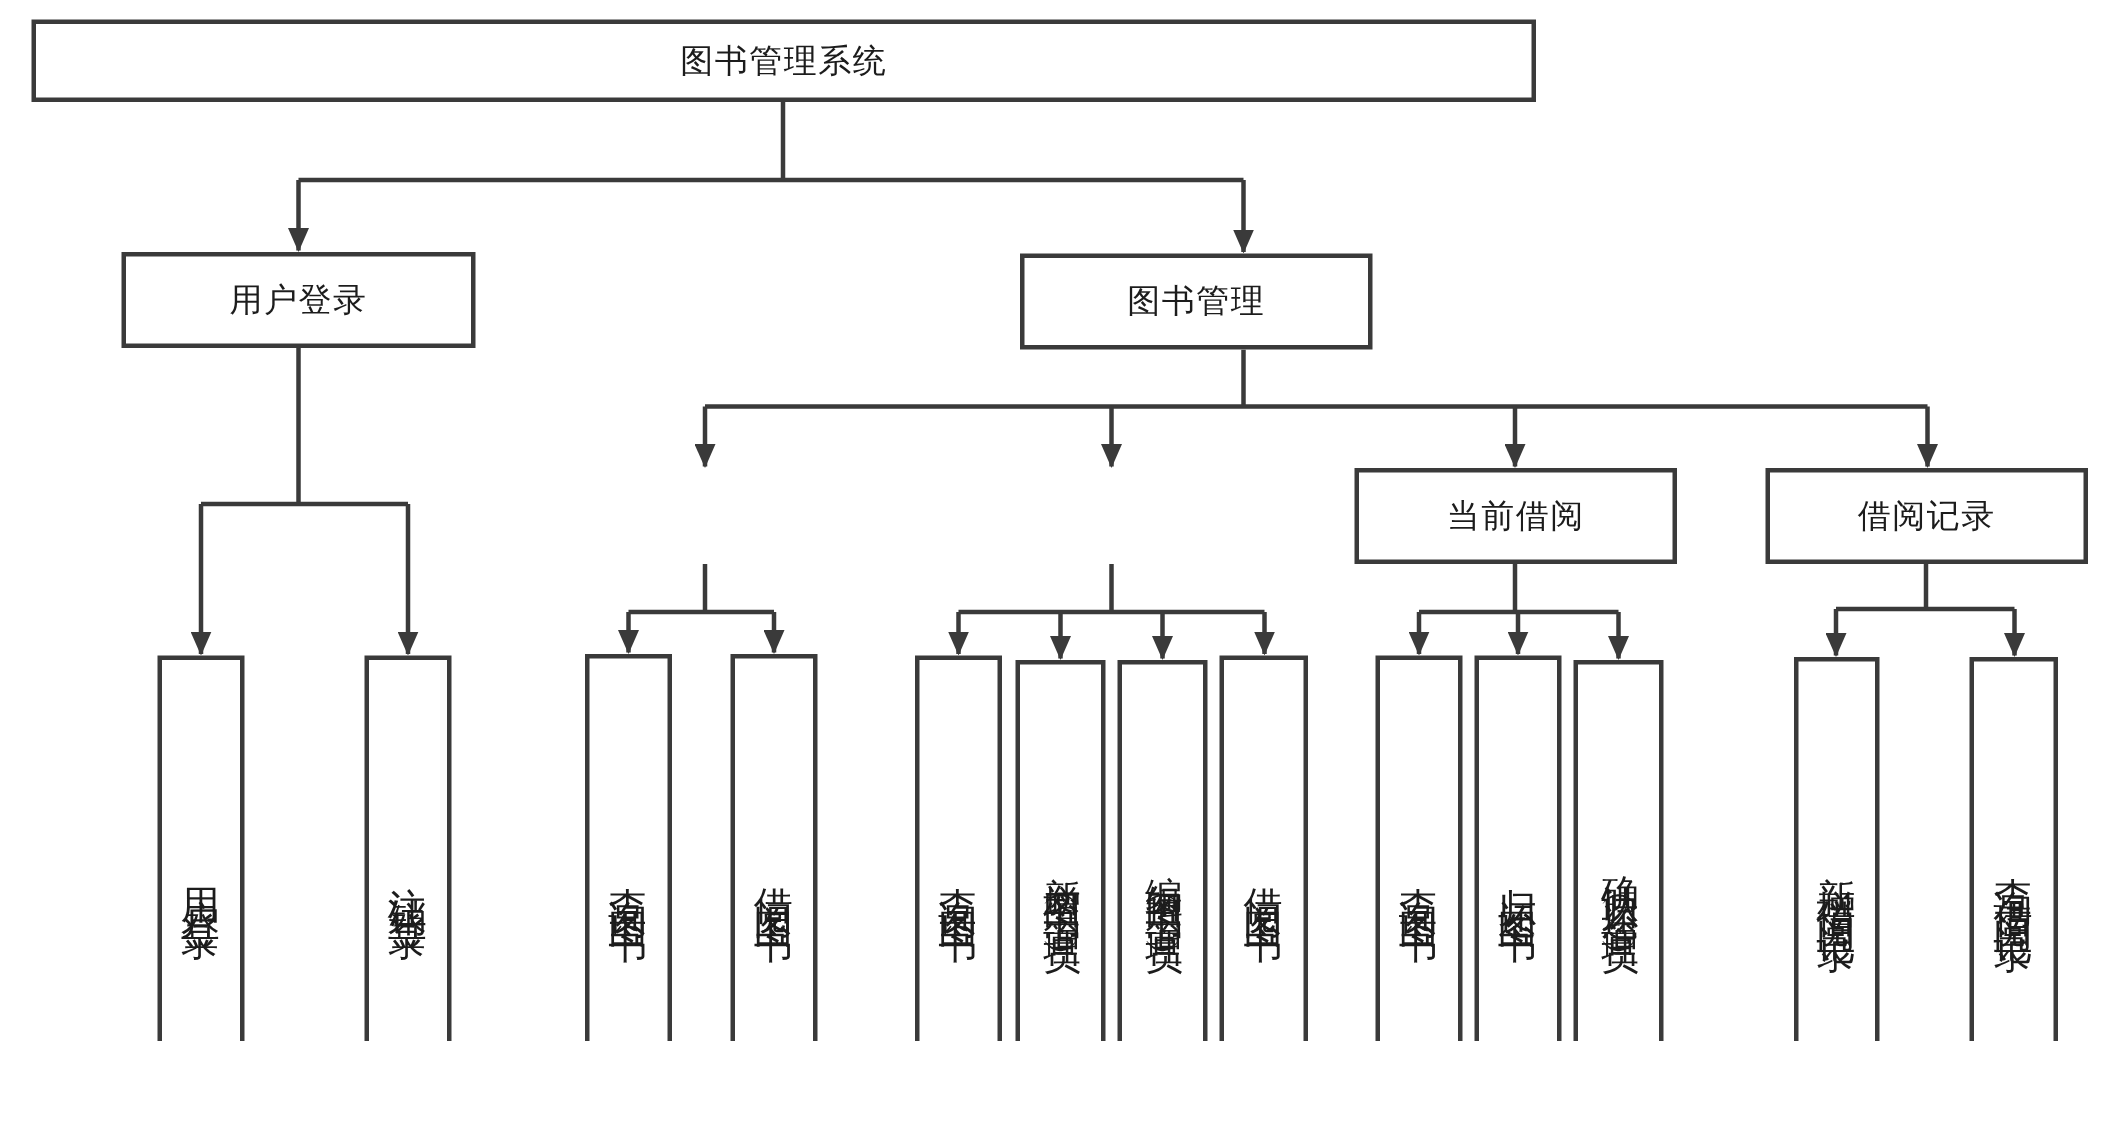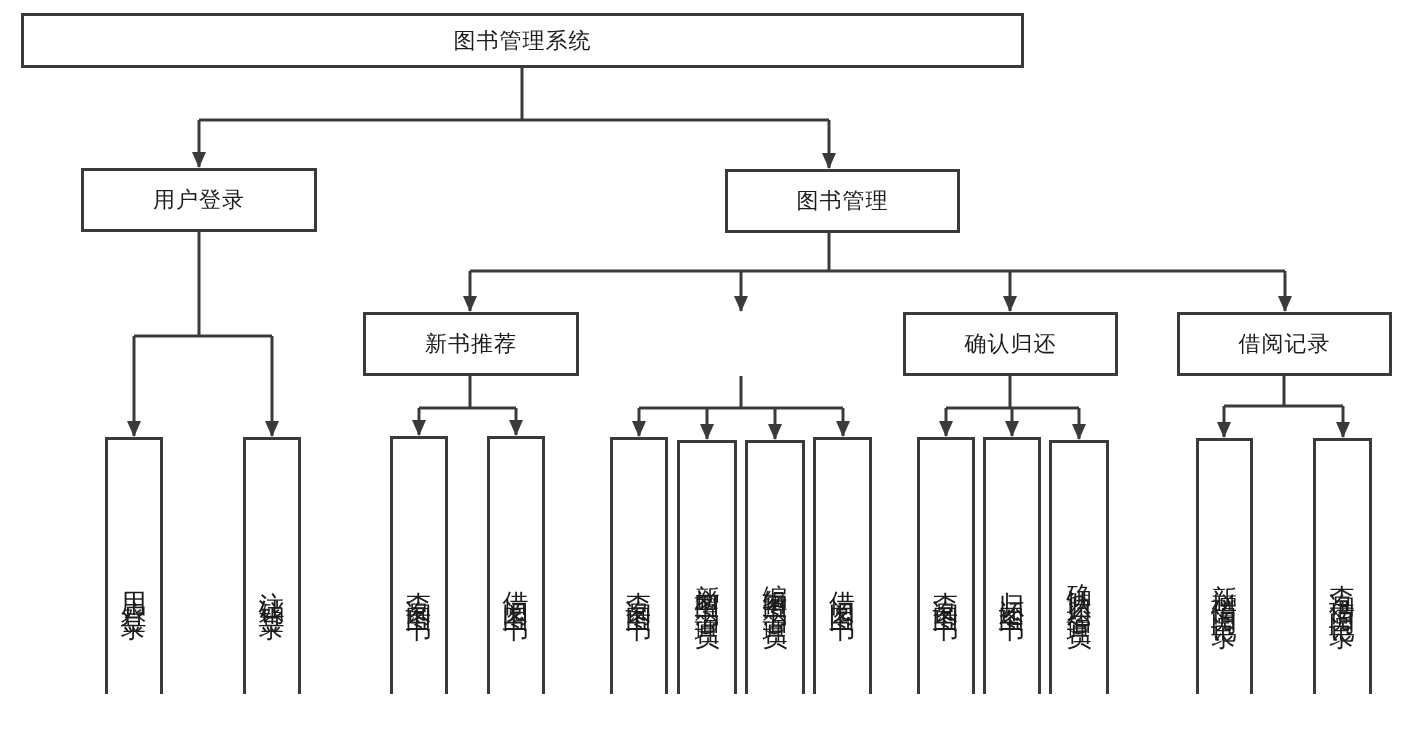--- a/index.html
+++ b/index.html
@@ -26,21 +26,21 @@
     writing-mode:vertical-rl;
     text-orientation:mixed;
     font-size:26px;
     letter-spacing:8px;
     line-height:1;
   }
   .v.tight{font-size:25px;letter-spacing:6px;}
   
   .n-root   {left:21px;  top:13px;  width:1003px;height:55px;}
   .n-login  {left:81px;  top:168px; width:236px; height:64px;}
-  .n-mgmt   {left:725px; top:169px; width:235px; height:64px;text-align:center;}
+  .n-mgmt   {left:680px; top:169px; width:235px; height:64px;text-align:center;}
   .n-new    {left:363px; top:312px; width:216px; height:64px;}
   .n-borrow {left:634px; top:312px; width:215px; height:64px;}
   .n-current{left:903px; top:312px; width:215px; height:64px;}
   .n-records{left:1177px;top:312px; width:215px; height:64px;}
   .n-leaf1  {left:105px; top:437px; width:58px;  height:300px;}
   .n-leaf2  {left:243px; top:437px; width:58px;  height:300px;}
   .n-leaf3  {left:390px; top:436px; width:58px;  height:301px;}
   .n-leaf4  {left:487px; top:436px; width:58px;  height:301px;}
   .n-leaf5  {left:610px; top:437px; width:58px;  height:300px;}
   .n-leaf6  {left:677px; top:440px; width:60px;  height:302px;}
@@ -114,22 +114,21 @@
       <line x1="1224" y1="406" x2="1224" y2="437" marker-end="url(#arrow)"></line>
       <line x1="1343" y1="406" x2="1343" y2="437" marker-end="url(#arrow)"></line>
     </g>
   </svg>
 
   <div class="node h n-root">图书管理系统</div>
 
   <div class="node h n-login">用户登录</div>
   <div class="node h n-mgmt">图书管理</div>
 
-  <div class="node h n-new">新书推荐</div>
-  <div class="node h n-current">确认归还</div>
+  <div class="node h n-current">当前借阅</div>
   <div class="node h n-records">借阅记录</div>
 
   <div class="node v n-leaf1">用户登录</div>
   <div class="node v n-leaf2">注销登录</div>
 
   <div class="node v n-leaf3">查询图书</div>
   <div class="node v n-leaf4">借阅图书</div>
 
   <div class="node v n-leaf5">查询图书</div>
   <div class="node v tight n-leaf6">新增图书（管理员）</div>

